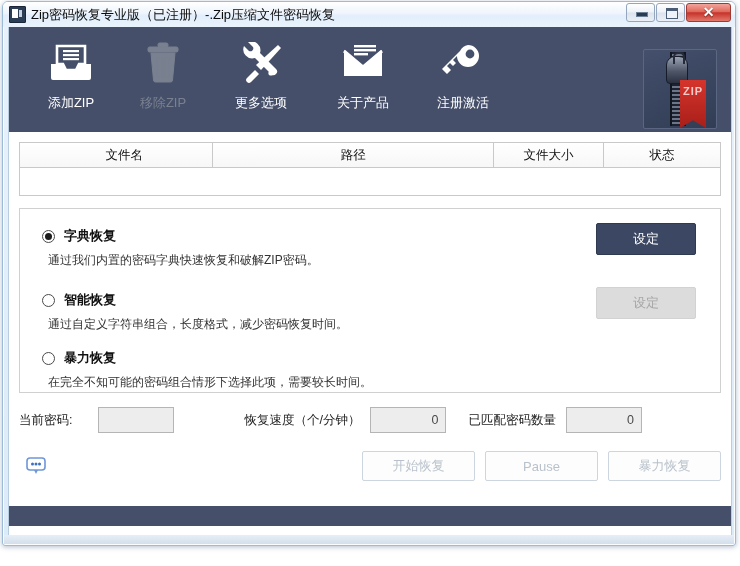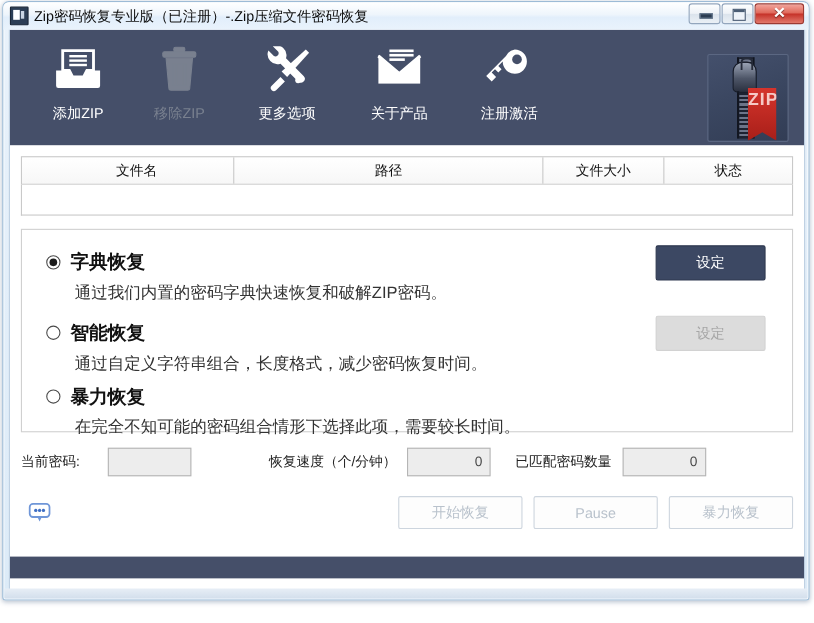--- a/index.html
+++ b/index.html
@@ -115,21 +115,21 @@
     border-radius:9px 9px 4px 4px;border:1px solid #171c28;
   }
   .zpull:after{
     content:"";position:absolute;left:6px;top:-5px;width:8px;height:10px;
     border:2px solid #252b39;border-radius:5px 5px 0 0;border-bottom:none;
   }
   .ziptag{
     position:absolute;left:36px;top:30px;width:26px;height:48px;
     background:linear-gradient(180deg,#d5342c 0%,#a81f19 100%);
     clip-path:polygon(0 0,100% 0,100% 100%,50% 84%,0 100%);
-    color:#f6c9c6;font-size:16px;font-weight:bold;
+    color:#f6c9c6;font-size:11px;font-weight:bold;
     text-align:center;letter-spacing:1px;line-height:14px;padding-top:4px;
     box-sizing:border-box;
   }
   
   .listwrap{
     margin:10px 10px 0 10px;
   }
   .listhead{
     display:flex;height:26px;border:1px solid #c9c9c9;
     background:linear-gradient(180deg,#ffffff 0%,#f7f7f7 100%);
@@ -166,23 +166,23 @@
   .radio{
     width:13px;height:13px;border-radius:50%;
     border:1px solid #4a4a4a;background:#fff;
     position:relative;flex:none;margin-right:9px;
     box-sizing:border-box;
   }
   .radio.on:after{
     content:"";position:absolute;left:2px;top:2px;width:7px;height:7px;
     border-radius:50%;background:#1c1c1c;
   }
-  .opt-title{font-size:17px;font-weight:bold;color:#111;}
+  .opt-title{font-size:13px;font-weight:bold;color:#111;}
   .opt-desc{
-    font-size:15px;color:#333;margin-top:7px;margin-left:26px;
+    font-size:12px;color:#333;margin-top:7px;margin-left:6px;
   }
   .setbtn{
     position:absolute;right:24px;width:100px;height:32px;
     display:flex;align-items:center;justify-content:center;
     font-size:13px;border-radius:2px;box-sizing:border-box;cursor:pointer;
   }
   .setbtn.primary{
     top:14px;background:#3c4863;color:#ffffff;border:1px solid #2f3950;
   }
   .setbtn.muted{

